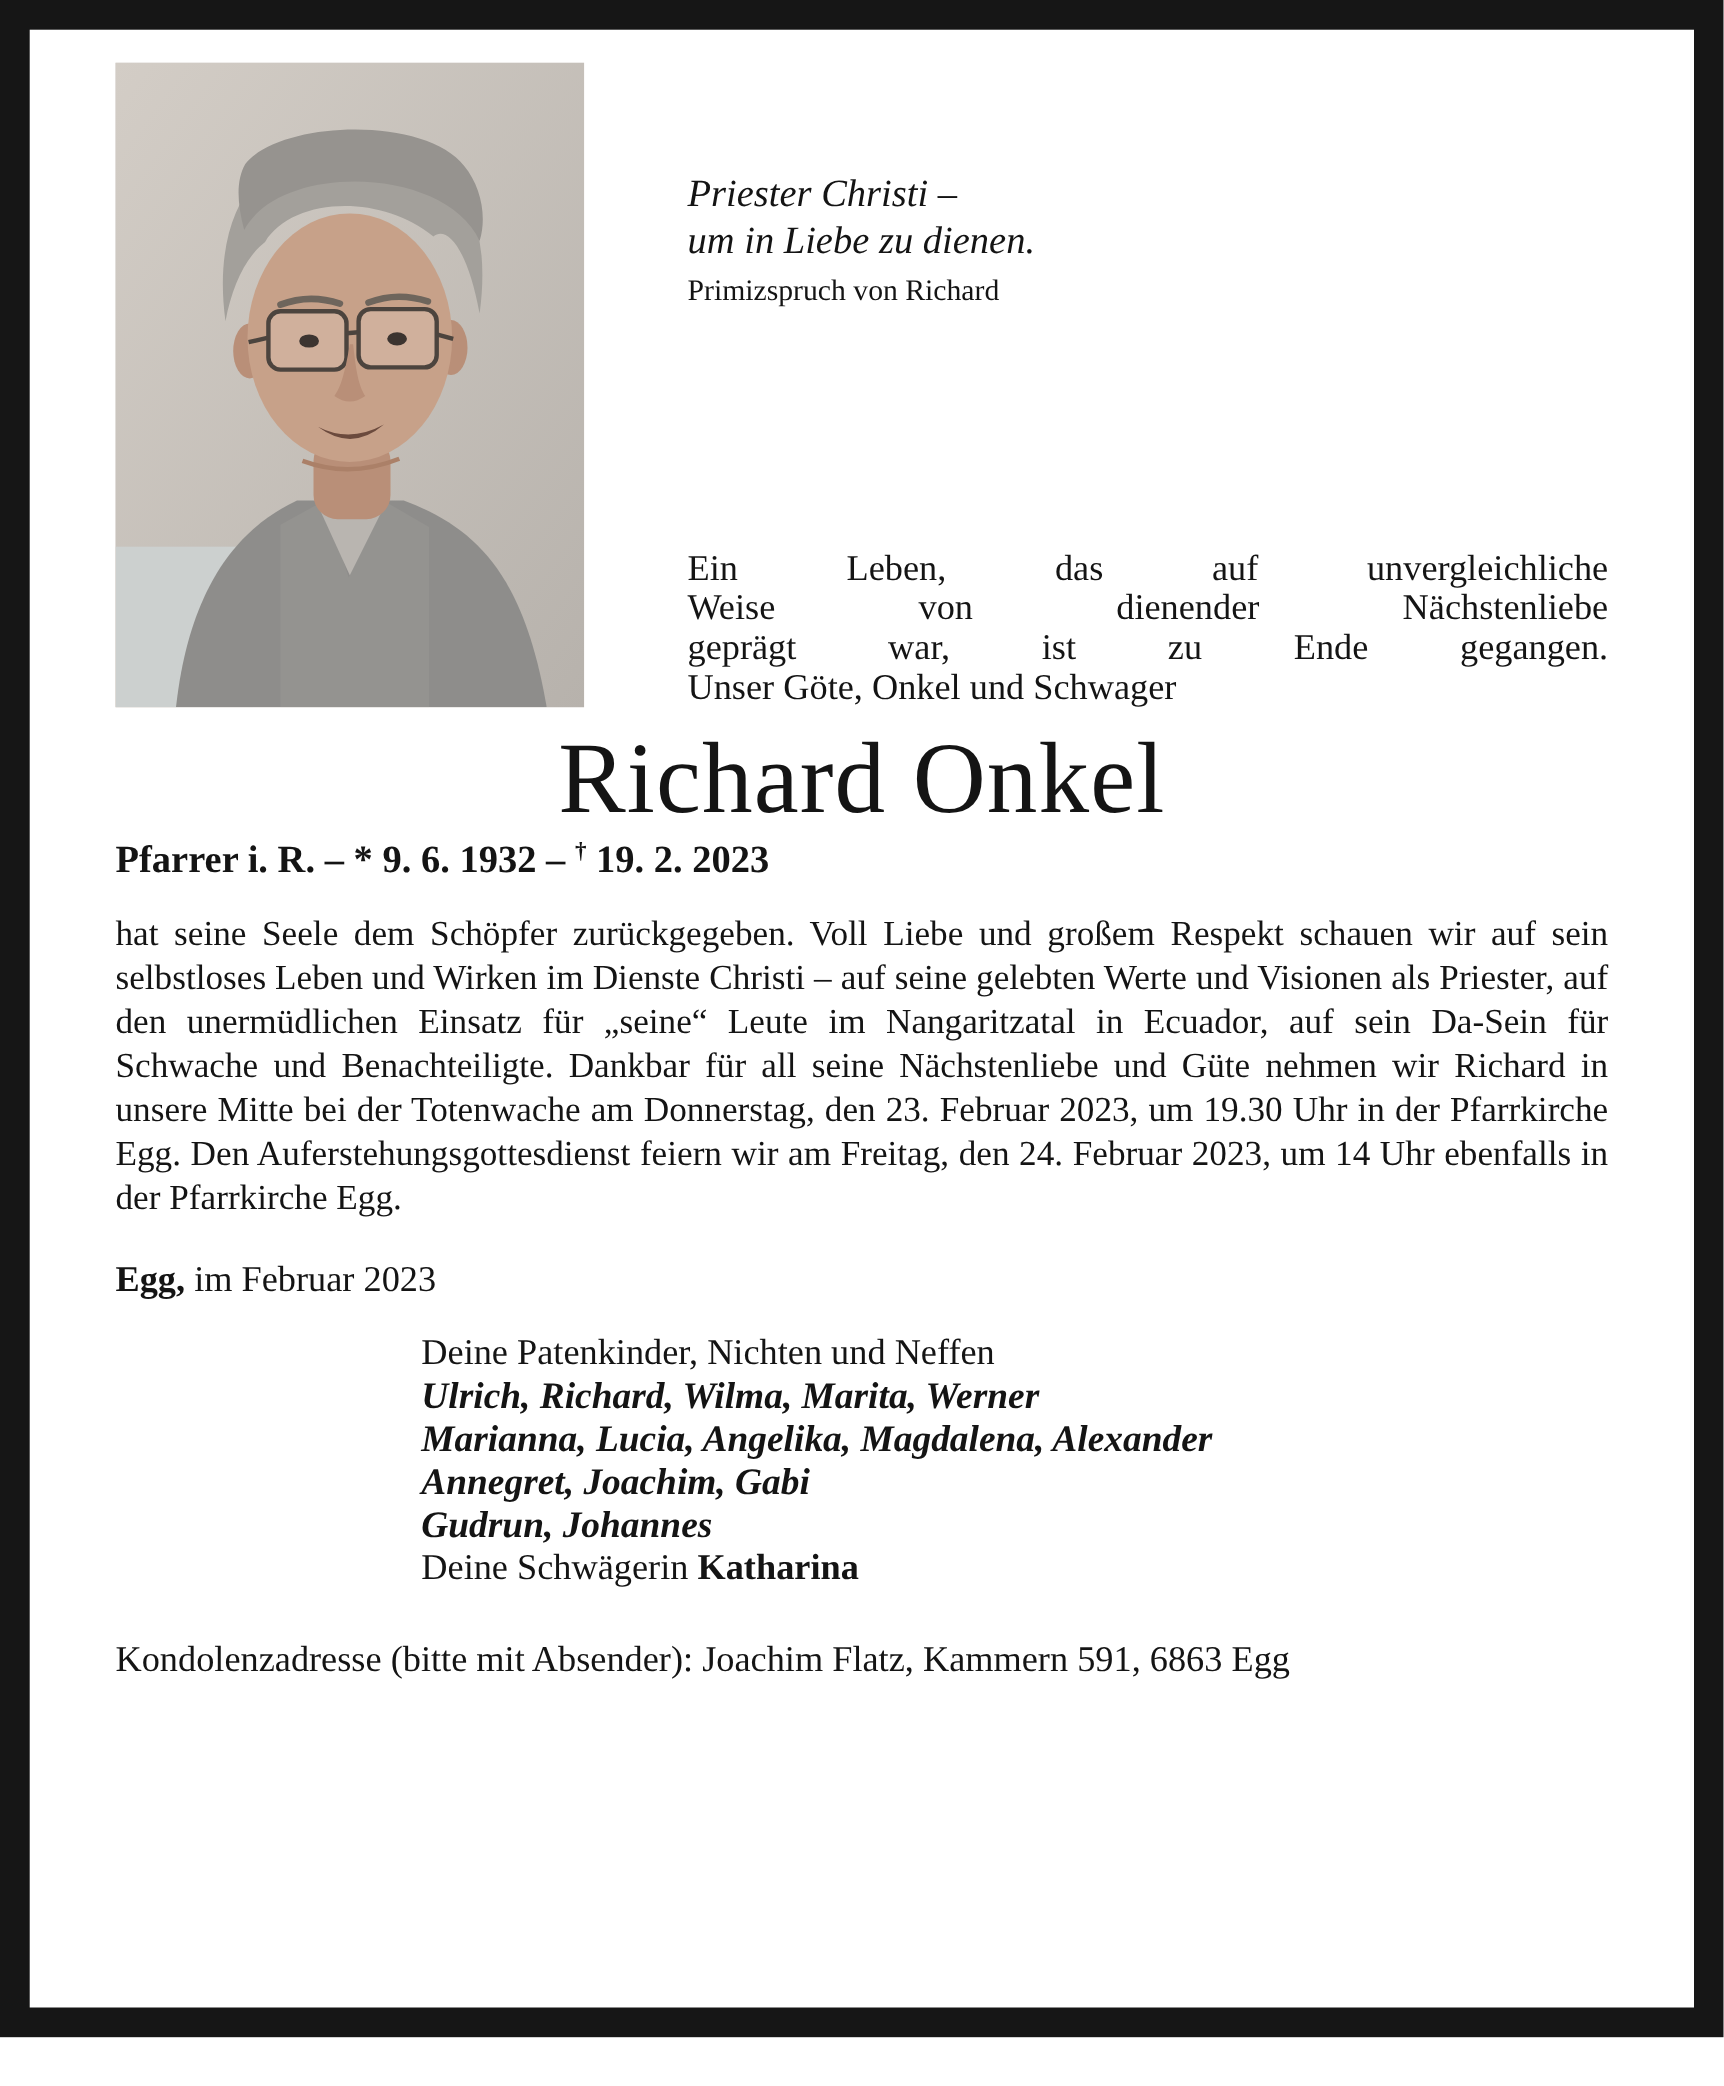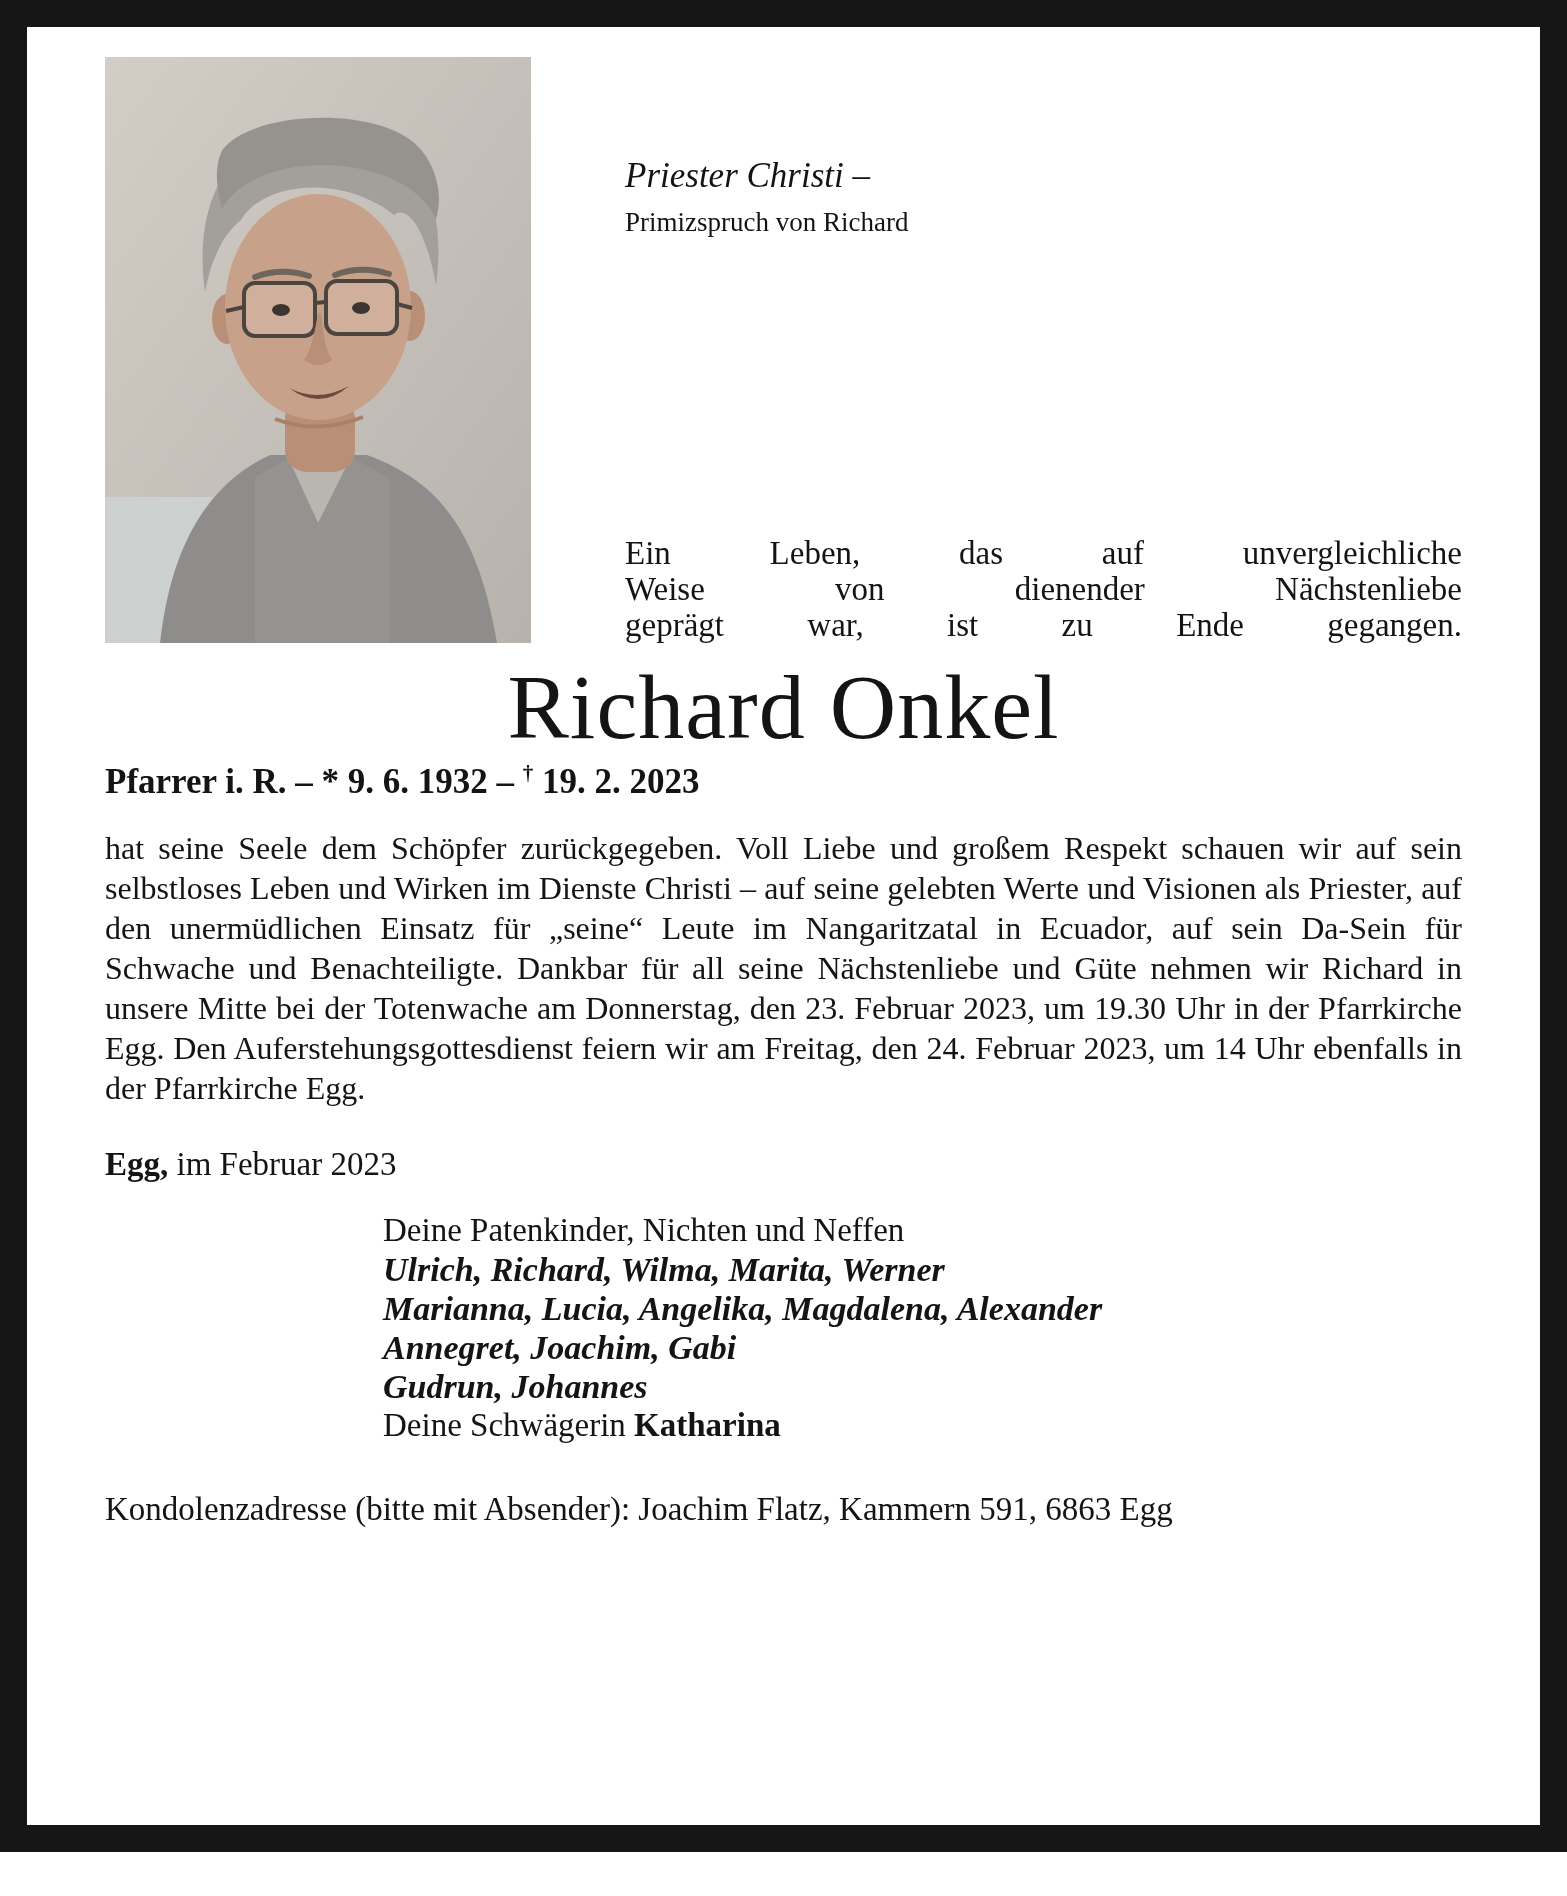--- a/index.html
+++ b/index.html
@@ -139,26 +139,28 @@
         <ellipse cx="256" cy="251" rx="9" ry="6" fill="#3c3430"></ellipse>
         <path d="M213 256 C208 286 204 296 199 303 Q213 313 227 303 C221 293 219 283 216 256 Z" fill="#b98f78"></path>
         <path d="M184 331 Q213 346 244 329 Q215 354 184 331 Z" fill="#6b4a3d"></path>
         <path d="M170 362 Q213 378 258 360" stroke="#ab8068" stroke-width="4" fill="none"></path>
       </svg>
     </div>
 
     <div class="right-col">
       <div class="quote-block">
         <div class="quote-line">Priester Christi –</div>
+        <div class="quote-line">um in Liebe zu dienen.</div>
         <div class="quote-attr">Primizspruch von Richard</div>
       </div>
       <div class="intro">
         <div class="jline">Ein Leben, das auf unvergleichliche</div>
         <div class="jline">Weise von dienender Nächstenliebe</div>
         <div class="jline">geprägt war, ist zu Ende gegangen.</div>
+        <div class="plain">Unser Göte, Onkel und Schwager</div>
       </div>
     </div>
 
   </div>
 
   <h1 class="deceased-name">Richard Onkel</h1>
 
   <div class="life-dates"><span>Pfarrer i. R. – * 9. 6. 1932 – </span><sup>†</sup><span> 19. 2. 2023</span></div>
 
   <p class="obituary-body">hat seine Seele dem Schöpfer zurückgegeben. Voll Liebe und großem Respekt schauen wir auf sein selbstloses Leben und Wirken im Dienste Christi – auf seine gelebten Werte und Visionen als Priester, auf den unermüdlichen Einsatz für „seine“ Leute im Nangaritzatal in Ecuador, auf sein Da-Sein für Schwache und Benachteiligte. Dankbar für all seine Nächstenliebe und Güte nehmen wir Richard in unsere Mitte bei der Totenwache am Donnerstag, den 23. Februar 2023, um 19.30 Uhr in der Pfarrkirche Egg. Den Auferstehungsgottesdienst feiern wir am Freitag, den 24. Februar 2023, um 14 Uhr ebenfalls in der Pfarrkirche Egg.</p>

